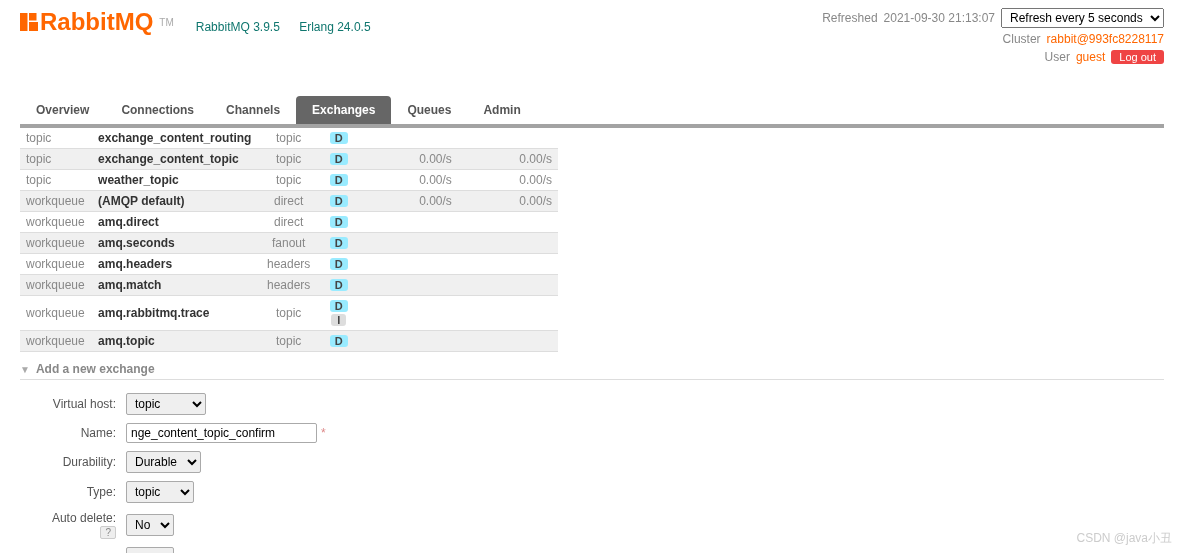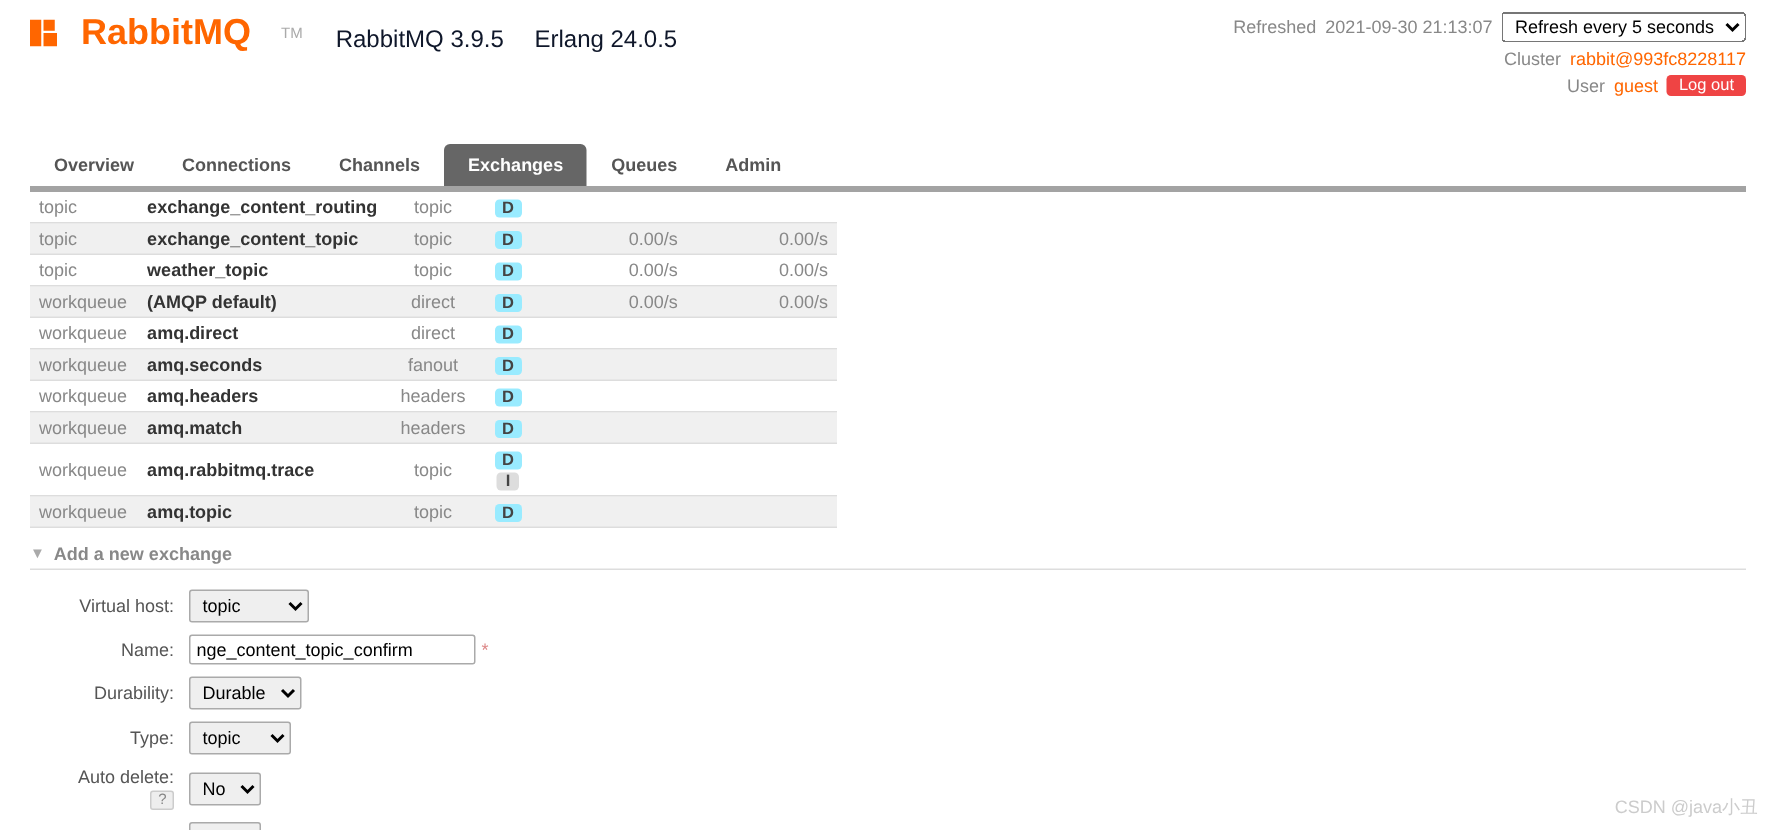--- a/index.html
+++ b/index.html
@@ -1,24 +1,24 @@
 <!DOCTYPE html>
 <html><head>
   <meta charset="utf-8">
   <style>
     * { box-sizing: border-box; margin: 0; padding: 0; }
     body { font-family: Verdana, Arial, sans-serif; font-size: 12px; color: #444; background: #fff; }
     .page { padding: 0 20px; }
     .header { display: flex; justify-content: space-between; align-items: flex-start; padding-top: 8px; }
     .logo-area { display: flex; align-items: baseline; gap: 12px; }
-    .logo { display: flex; align-items: center; gap: 16px; }
+    .logo { display: flex; align-items: center; gap: 2px; }
     .logo-mark { width: 18px; height: 18px; display: inline-block; }
     .logo-text { font-size: 24px; font-weight: bold; color: #f60; }
     .logo-tm { font-size: 10px; color: #aaa; margin-left: 4px; }
-    .versions { color: #0f172a; font-size: 16px; margin-left: 10px; }
+    .versions { color: #0f766e; font-size: 12px; margin-left: 10px; }
     .versions span { margin-right: 16px; }
     .header-right { text-align: right; font-size: 12px; color: #888; }
     .header-right .row { margin-bottom: 4px; display: flex; justify-content: flex-end; align-items: center; gap: 6px; }
     .header-right select { font-size: 12px; padding: 1px 4px; min-width: 140px; }
     .header-right a { color: #f60; text-decoration: none; }
     .logout-btn { background: #ef4444; color: #fff; border-radius: 3px; padding: 1px 8px; font-size: 11px; border: none; cursor: pointer; }
     .tabs { display: flex; border-bottom: 4px solid #a3a3a3; margin-top: 28px; }
     .tabs .tab { padding: 7px 16px; color: #555; cursor: pointer; font-weight: bold; border-top-left-radius: 4px; border-top-right-radius: 4px; }
     .tabs .tab.active { background: #666; color: #fff; }
     table.exchanges { border-collapse: collapse; width: 538px; }

